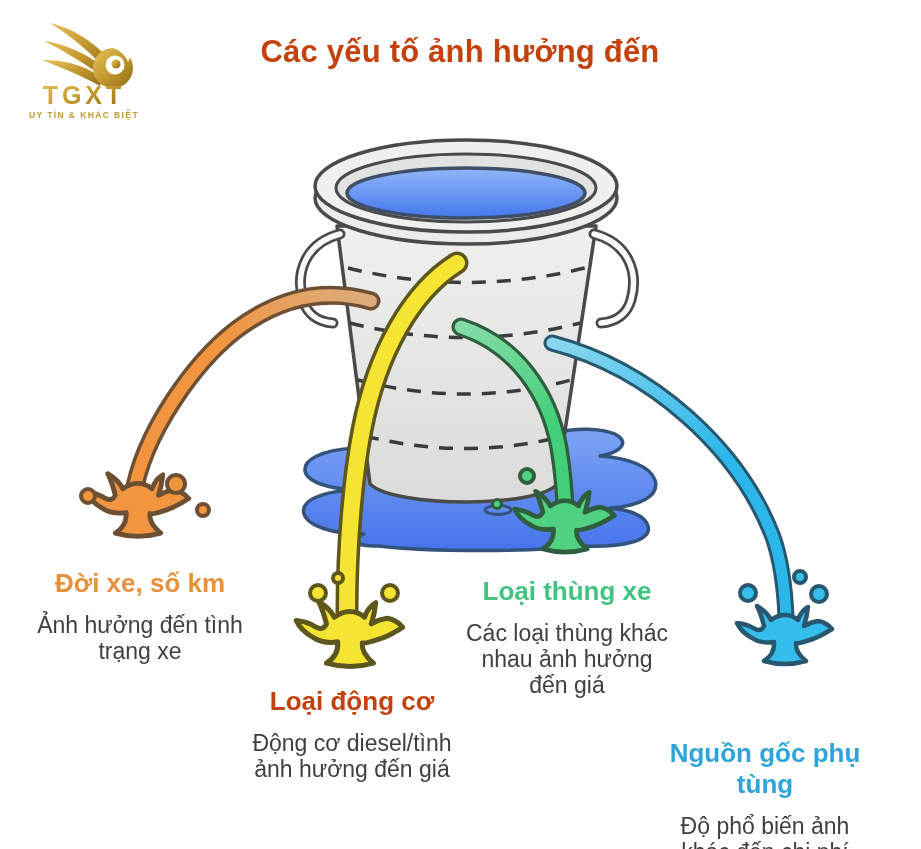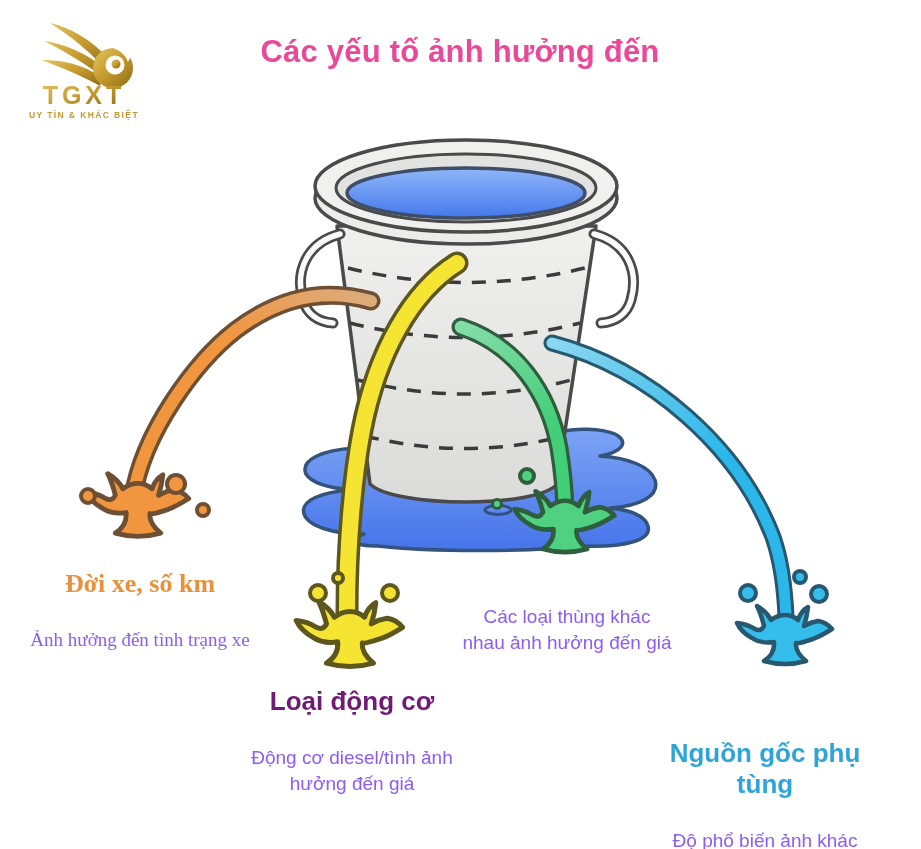--- a/index.html
+++ b/index.html
@@ -3,35 +3,35 @@
 <meta charset="utf-8">
 <style>
   html,body{margin:0;padding:0;background:#ffffff;}
   #canvas{
     position:relative;width:921px;height:849px;background:#ffffff;overflow:hidden;
     font-family:"Liberation Sans", sans-serif;
   }
   
   .page-title{
     position:absolute;left:180px;top:32px;width:560px;text-align:center;
-    font-size:31px;font-weight:bold;color:#ec4899;line-height:40px;letter-spacing:0.2px;
+    font-size:31px;font-weight:bold;color:#c2410c;line-height:40px;letter-spacing:0.2px;
   }
   
   .logo{position:absolute;left:18px;top:10px;width:130px;height:110px;}
   
   .illustration{position:absolute;left:0;top:0;width:921px;height:849px;}
   
   .factor{position:absolute;text-align:center;}
   .factor .heading{font-size:26px;font-weight:bold;line-height:31px;}
-  .factor .desc{margin-top:28px;font-size:19px;color:#8b5cf6;line-height:26px;}
+  .factor .desc{margin-top:13px;font-size:23px;color:#404040;line-height:26px;}
   .f-orange .heading{color:#E8913C;}
-  .f-yellow .heading{color:#701a75;}
+  .f-yellow .heading{color:#c2410c;}
   .f-green  .heading{color:#41C482;}
   .f-blue   .heading{color:#2EA4DB;margin-top:48px;}
-  #factor-1{left:28px;  top:568px; width:224px;font-family:Liberation Serif, serif;}
+  #factor-1{left:28px;  top:568px; width:224px;}
   #factor-2{left:240px; top:686px; width:224px;}
   #factor-3{left:460px; top:576px; width:214px;}
   #factor-4{left:666px; top:690px; width:198px;}
 </style>
 </head>
 <body>
 
 <div id="canvas">
 
   <svg class="logo" viewBox="0 0 130 110">
@@ -211,20 +211,21 @@
 
   <div id="factor-1" class="factor f-orange">
     <div class="heading">Đời xe, số km</div>
     <div class="desc">Ảnh hưởng đến tình trạng xe</div>
   </div>
   <div id="factor-2" class="factor f-yellow">
     <div class="heading">Loại động cơ</div>
     <div class="desc">Động cơ diesel/tình ảnh hưởng đến giá</div>
   </div>
   <div id="factor-3" class="factor f-green">
+    <div class="heading">Loại thùng xe</div>
     <div class="desc">Các loại thùng khác nhau ảnh hưởng đến giá</div>
   </div>
   <div id="factor-4" class="factor f-blue">
     <div class="heading">Nguồn gốc phụ tùng</div>
     <div class="desc">Độ phổ biến ảnh khác đến chi phí</div>
   </div>
 
 </div>
 
 </body></html>

